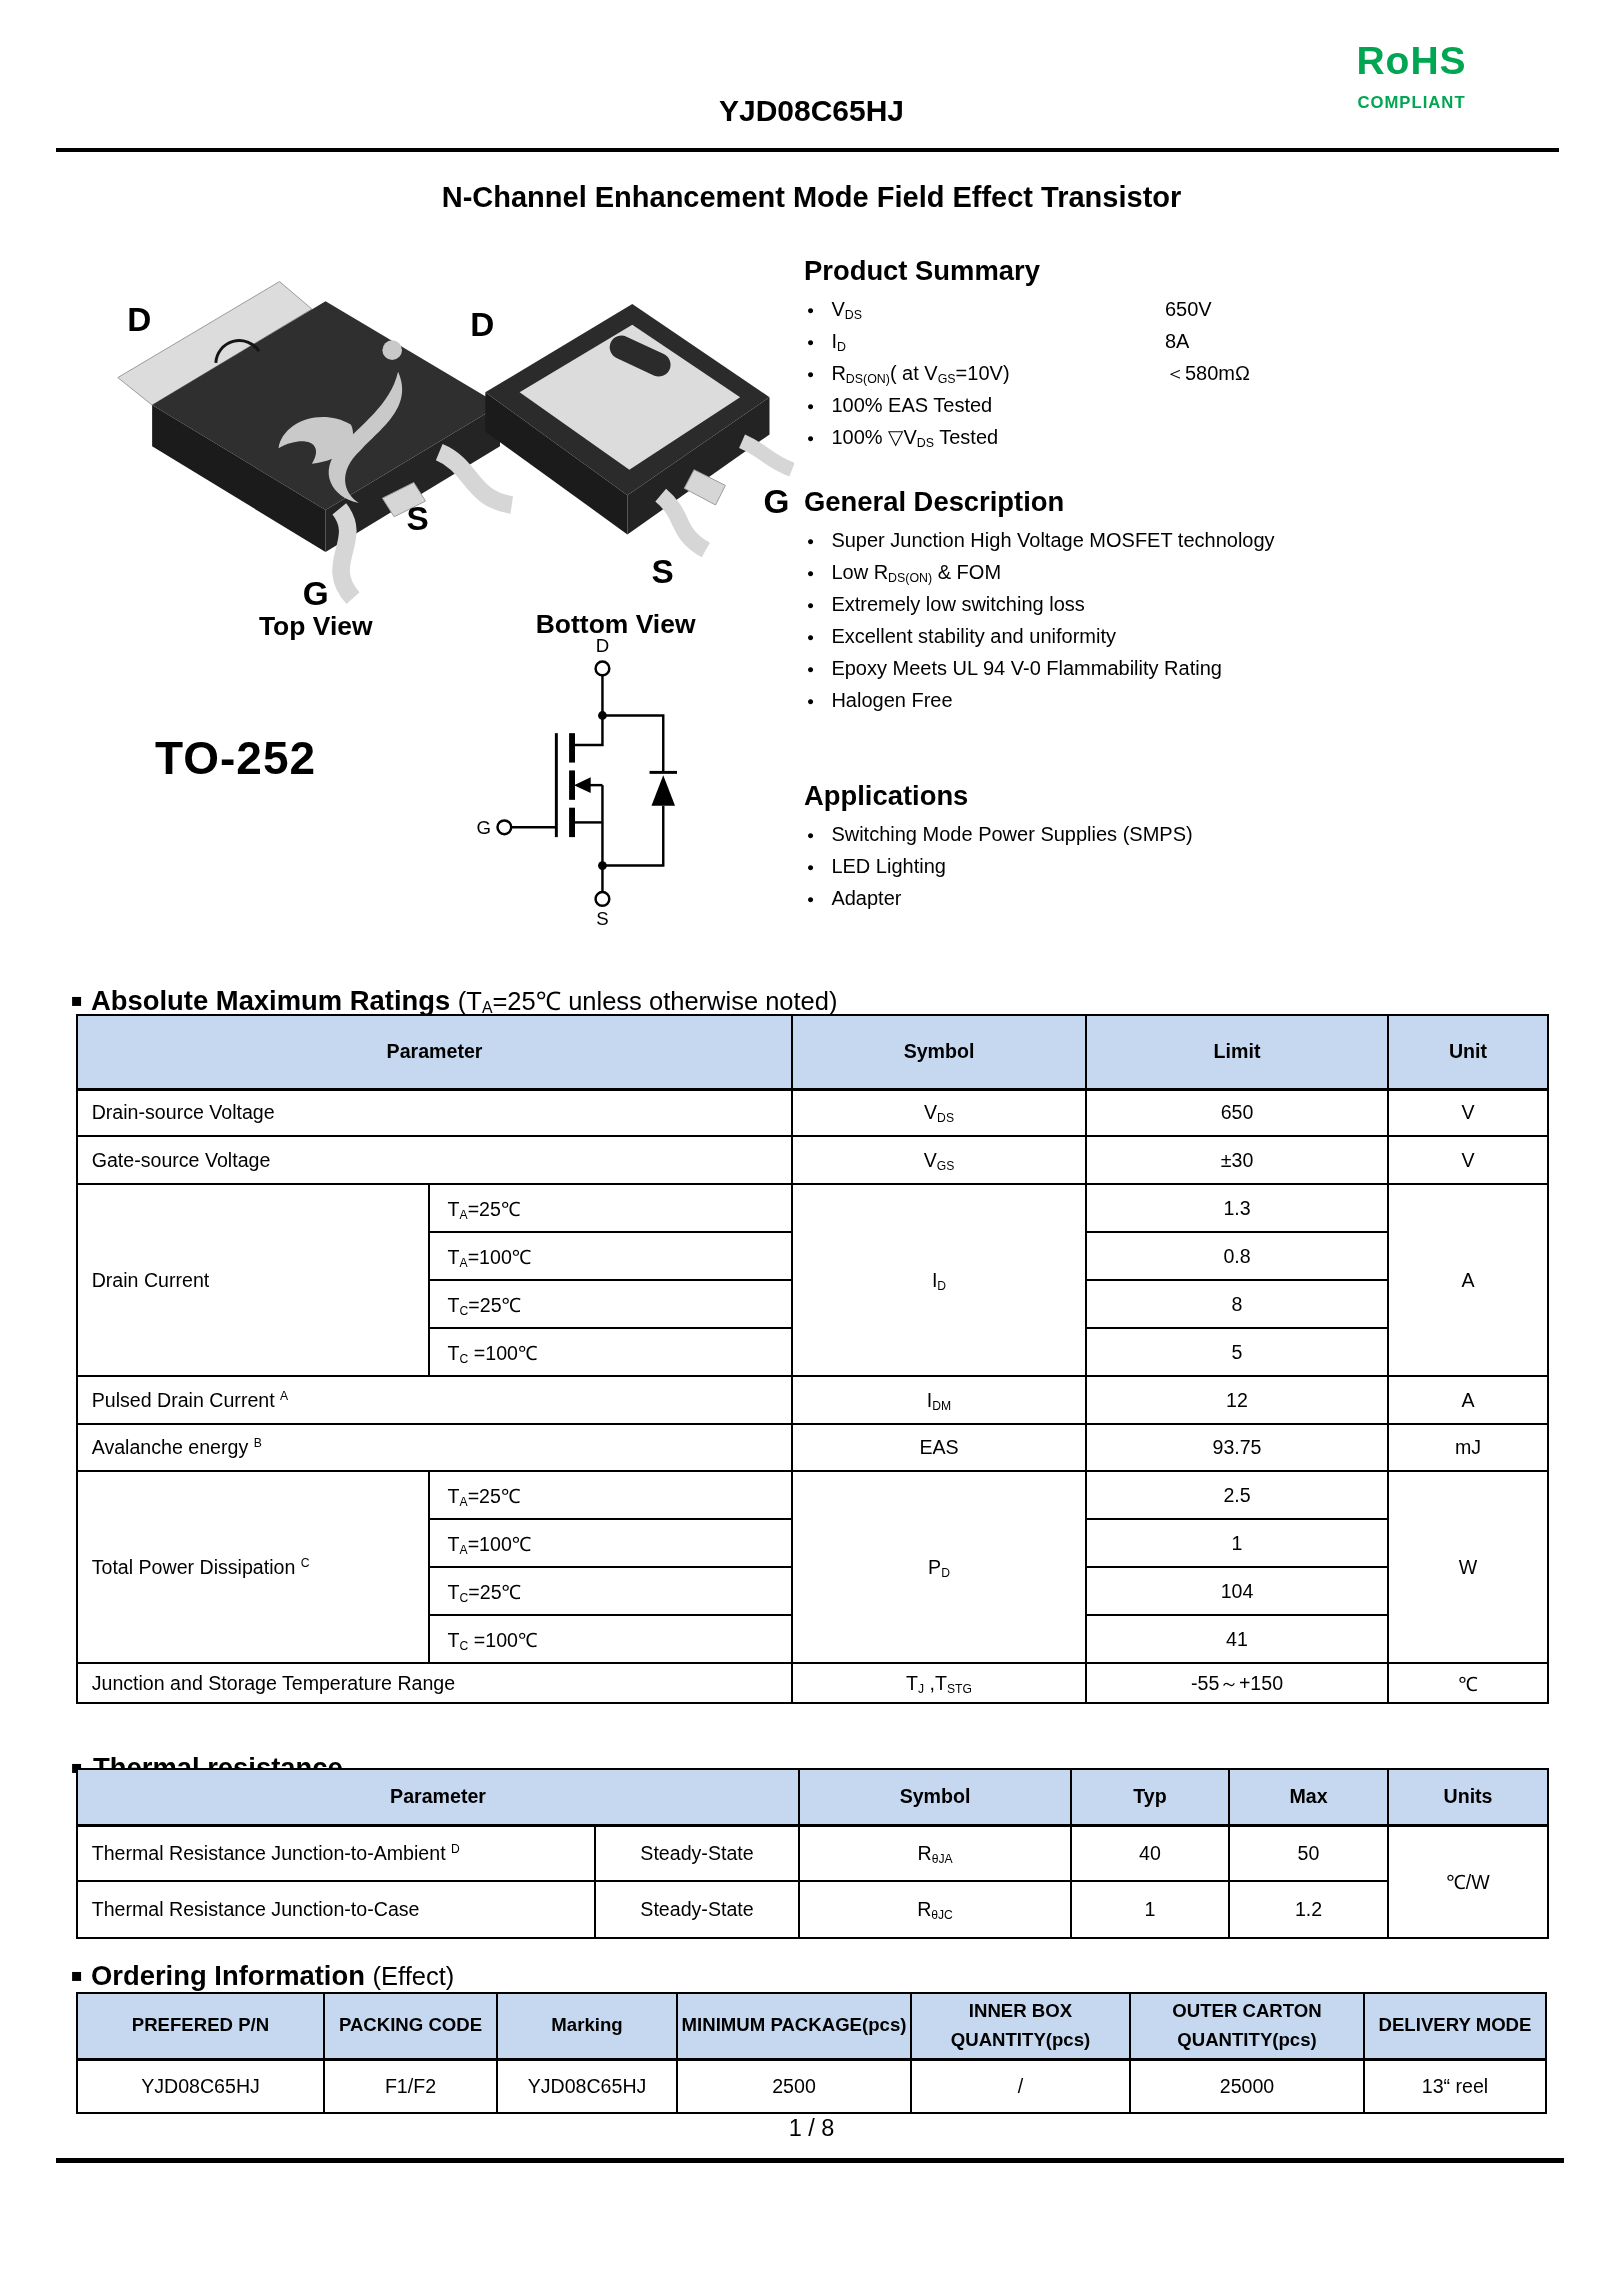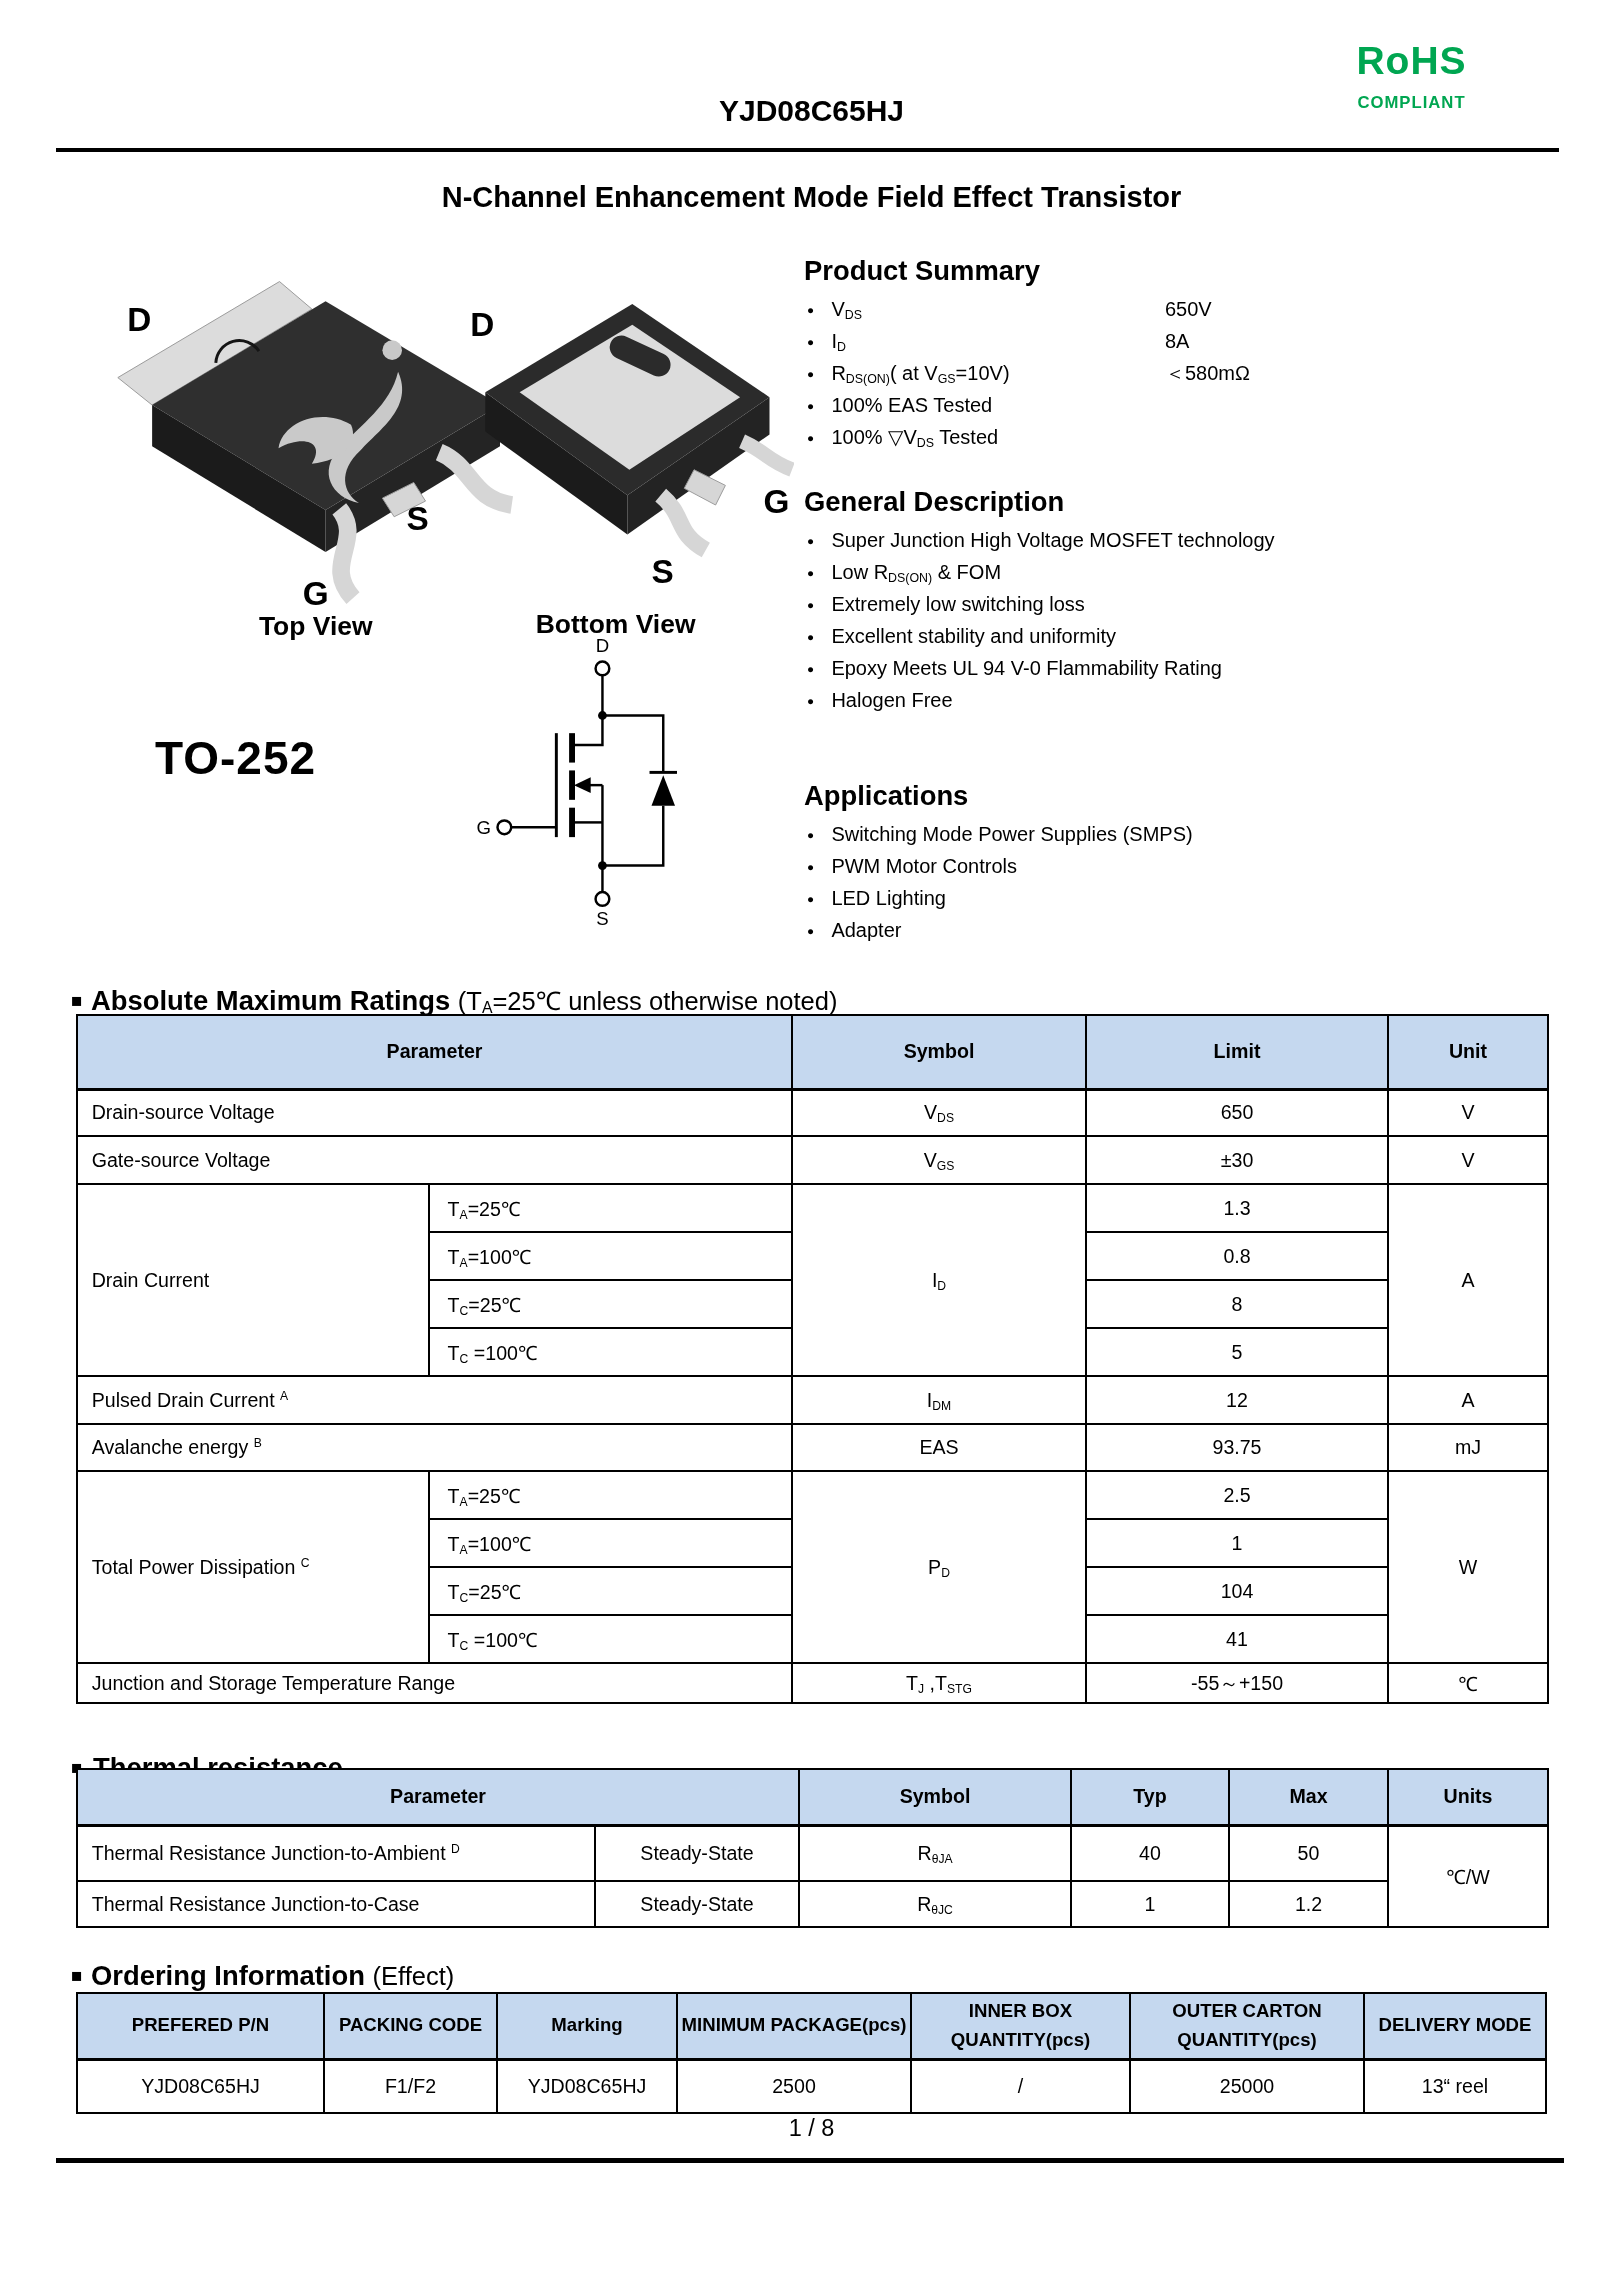--- a/index.html
+++ b/index.html
@@ -149,21 +149,20 @@
     <li><span class="bullet"></span><span><span>Low R</span><sub>DS(ON)</sub><span> &amp; FOM</span></span></li>
     <li><span class="bullet"></span><span><span>Extremely low switching loss</span></span></li>
     <li><span class="bullet"></span><span><span>Excellent stability and uniformity</span></span></li>
     <li><span class="bullet"></span><span><span>Epoxy Meets UL 94 V-0 Flammability Rating</span></span></li>
     <li><span class="bullet"></span><span><span>Halogen Free</span></span></li>
   </ul>
 
   <div class="abs sec-head" style="left:804px;top:780px;">Applications</div>
   <ul class="abs blist" style="left:804px;top:818px;">
     <li><span class="bullet"></span><span><span>Switching Mode Power Supplies (SMPS)</span></span></li>
-    <li><span class="bullet"></span><span><span>PWM Motor Controls</span></span></li>
     <li><span class="bullet"></span><span><span>LED Lighting</span></span></li>
     <li><span class="bullet"></span><span><span>Adapter</span></span></li>
   </ul>
 
   <div class="abs sq-head" style="left:71px;top:983px;">
     <span class="sq"></span><span>Absolute Maximum Ratings </span><span class="sq-note"><span>(T</span><sub>A</sub><span>=25℃ unless otherwise noted)</span></span>
   </div>
 
   <table class="dt" style="left:76px;top:1014px;width:1470px;">
     <colgroup>
@@ -273,21 +272,21 @@
         <th>Units</th>
       </tr>
       <tr style="height:56px">
         <td class="p"><span>Thermal Resistance Junction-to-Ambient </span><sup>D</sup></td>
         <td>Steady-State</td>
         <td><span>R</span><sub>θJA</sub></td>
         <td>40</td>
         <td>50</td>
         <td rowspan="2">℃/W</td>
       </tr>
-      <tr style="height:46px">
+      <tr style="height:57px">
         <td class="p"><span>Thermal Resistance Junction-to-Case</span></td>
         <td>Steady-State</td>
         <td><span>R</span><sub>θJC</sub></td>
         <td>1</td>
         <td>1.2</td>
       </tr>
     </tbody>
   </table>
 
   <div class="abs sq-head" style="left:71px;top:1960px;">

